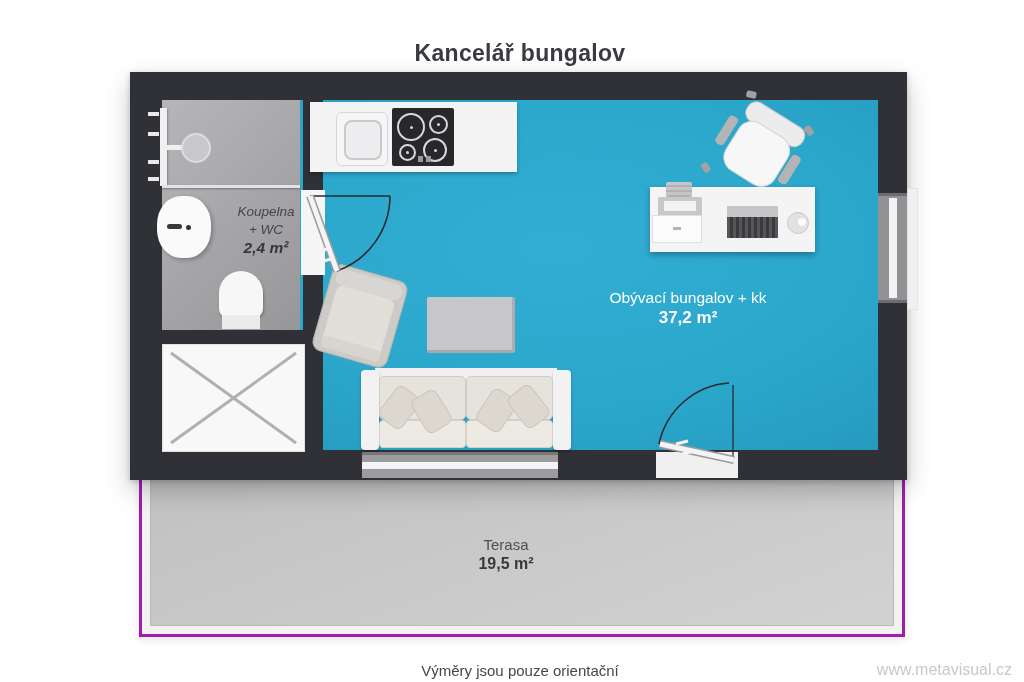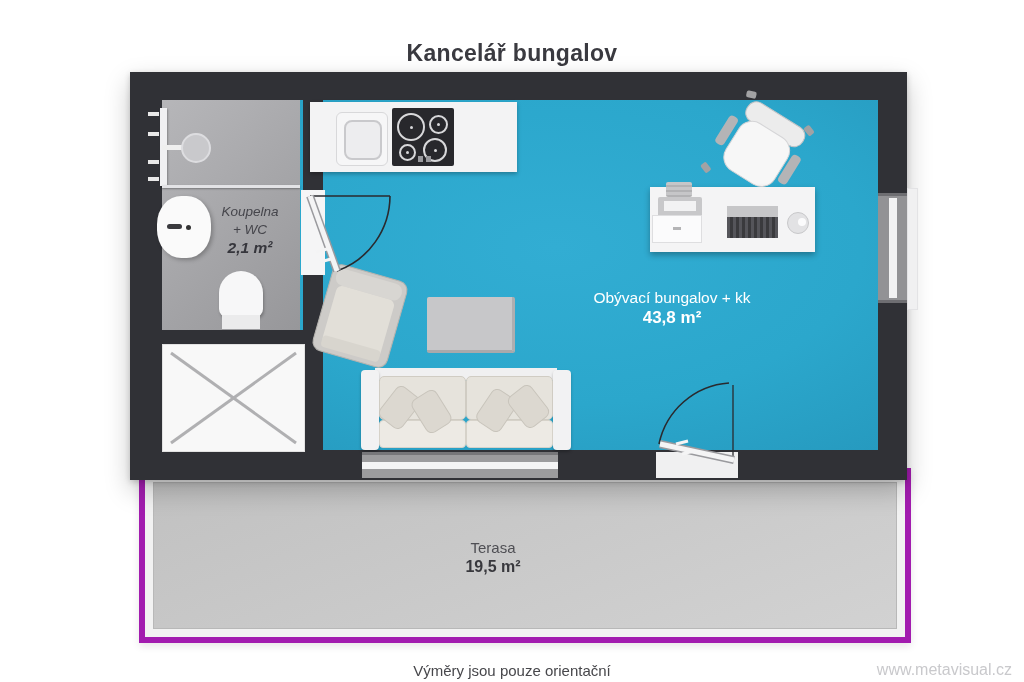--- a/index.html
+++ b/index.html
@@ -1,27 +1,27 @@
 <!DOCTYPE html>
 <html><head>
 <meta charset="utf-8">
 <style>
   html,body{margin:0;padding:0;background:#fff;}
   #canvas{position:relative;width:1024px;height:682px;background:#fff;overflow:hidden;
           font-family:"Liberation Sans","DejaVu Sans",sans-serif;}
   .abs{position:absolute;}
-  .ctr{text-align:center;}
+  .ctr{text-align:center;margin-left:16px;}
 
   
   .title{left:0;right:0;top:40px;font-size:23px;font-weight:bold;color:#3a3a40;letter-spacing:.3px;}
   .footnote{left:0;right:0;top:662px;font-size:15px;color:#47474b;}
   .watermark{right:12px;top:661px;font-size:16px;color:#c9c9cc;}
 
   
-  .terrace{left:139px;top:468px;width:760px;height:163px;background:#f2f2f2;border:6px solid #a21caf;
+  .terrace{left:139px;top:468px;width:760px;height:163px;background:#f2f2f2;border:3px solid #a21caf;
            box-shadow:0 3px 8px rgba(0,0,0,.10);z-index:1;}
   .terrace-floor{left:8px;top:8px;right:8px;bottom:8px;background:linear-gradient(160deg,#c1c1c1,#cdcdcd 70%,#d2d2d2);
            border:1px solid #b8b8b8;}
   .terrace-label{left:348px;top:64px;transform:translateX(-50%);line-height:19px;}
   .terrace-name{font-size:15px;color:#4f4f54;}
   .terrace-area{font-size:16px;font-weight:bold;color:#38383d;}
 
   
   .building{left:130px;top:72px;width:777px;height:408px;background:#303136;z-index:2;
             box-shadow:0 10px 24px rgba(0,0,0,.22),0 2px 6px rgba(0,0,0,.18);}
@@ -232,25 +232,25 @@
       <div class="abs window-right-glass"></div>
     </div>
     <div class="abs window-sofa">
       <div class="abs window-sofa-glass"></div>
     </div>
     <div class="abs threshold"></div>
 
     <div class="abs ctr bath-label">
       <div class="bath-name">Koupelna</div>
       <div class="bath-name">+ WC</div>
-      <div class="bath-area">2,1 m²</div>
+      <div class="bath-area">2,4 m²</div>
     </div>
     <div class="abs ctr living-label">
       <div class="living-name">Obývací bungalov + kk</div>
-      <div class="living-area">43,8 m²</div>
+      <div class="living-area">37,2 m²</div>
     </div>
   </div>
 
   <svg class="abs door-svg">
 
     <g>
       <line x1="310" y1="196" x2="390" y2="196" stroke="#2a2a2e" stroke-width="1.3"></line>
       <path d="M390,196 A80,80 0 0 1 337,271" fill="none" stroke="#2a2a2e" stroke-width="1.6"></path>
       <line x1="310" y1="196" x2="337" y2="271" stroke="#9a9a9e" stroke-width="8"></line>
       <line x1="310" y1="196" x2="337" y2="271" stroke="#f4f4f5" stroke-width="5"></line>

